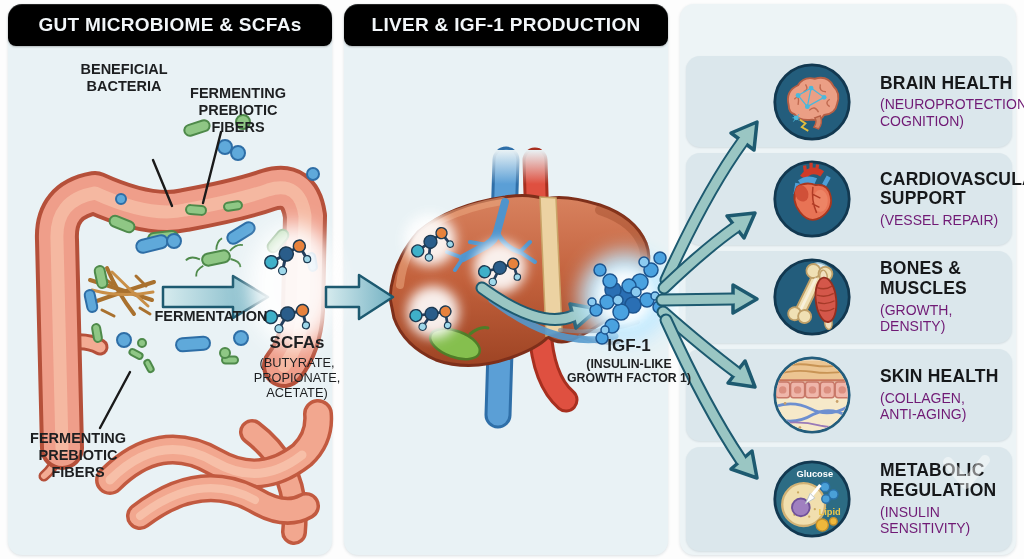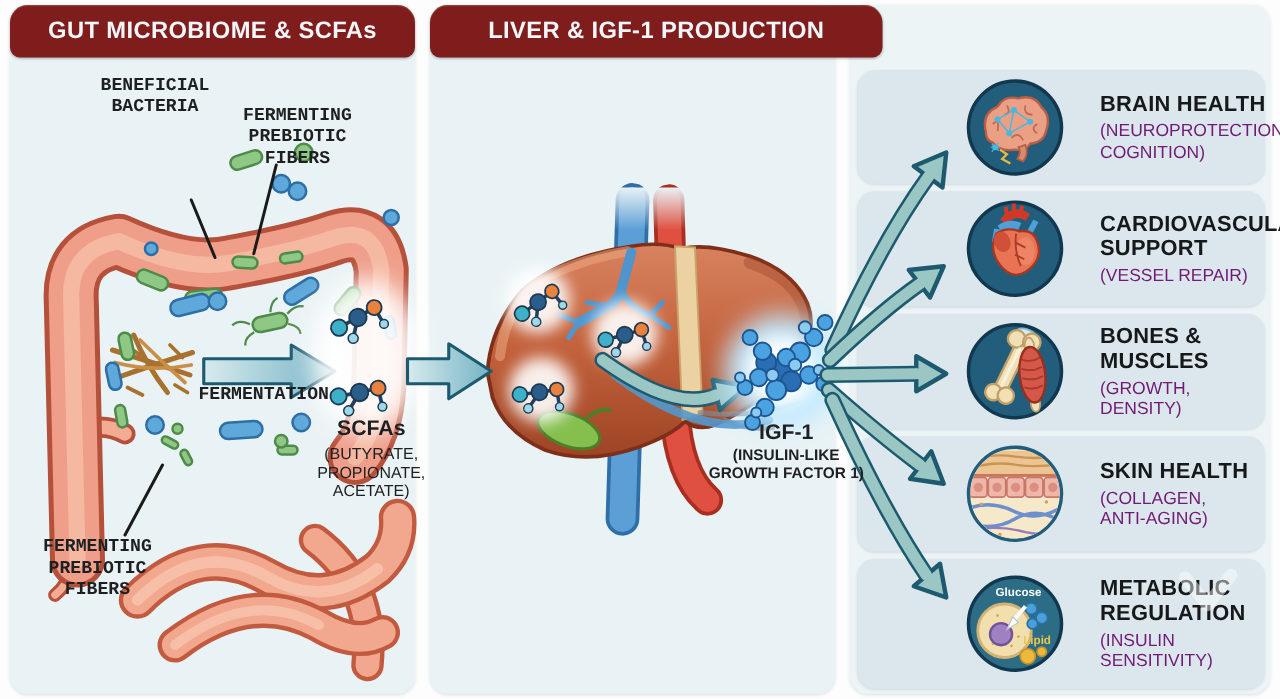--- a/index.html
+++ b/index.html
@@ -1,25 +1,25 @@
 <!DOCTYPE html>
 <html><head>
 <meta charset="utf-8">
 <style>
   html,body{margin:0;padding:0;background:#fdfdfd;font-family:"Liberation Sans",sans-serif;}
   #canvas{position:relative;width:1024px;height:559px;overflow:hidden;background:#fdfdfd;}
   .panel{position:absolute;top:4px;height:551px;background:#e9f2f5;border-radius:14px;
          box-shadow:0 1px 3px rgba(30,60,80,.15);z-index:1;}
   #panel-effects{background:#edf4f6;}
-  .hdr{position:absolute;top:4px;height:42px;background:#7f1d1d;border-radius:14px 14px 8px 8px;
+  .hdr{position:absolute;top:4px;height:42px;background:#000000;border-radius:14px 14px 8px 8px;
        color:#f2f6f9;font-weight:bold;font-size:19px;letter-spacing:.3px;text-align:center;
        line-height:42px;z-index:5;box-shadow:inset 0 1px 0 rgba(255,255,255,.15),0 1px 2px rgba(0,0,0,.25);}
   .lab{position:absolute;z-index:6;color:#1d1f21;text-align:center;line-height:1.16;}
   .ml{white-space:pre-line;}
-  .b15{font-weight:bold;font-size:14.5px;font-family:Liberation Mono, monospace;}
+  .b15{font-weight:bold;font-size:14.5px;}
   .b17{font-weight:bold;font-size:17px;}
   .s13{font-size:12.8px;font-weight:500;}
   .s12{font-size:12.3px;font-weight:700;}
   .card{position:absolute;left:686px;width:326px;background:#dbe7ec;border-radius:14px;
         display:flex;align-items:center;z-index:2;box-shadow:0 1px 2px rgba(30,60,80,.12);}
   .card .icn{width:80px;height:80px;margin-left:86px;flex:none;position:relative;z-index:6;text-align:center;}
   .card .txt{margin-left:28px;z-index:6;}
   .card .t{font-weight:bold;font-size:17.5px;line-height:1.12;color:#16181a;letter-spacing:.2px;}
   .card .s{font-size:14px;color:#701a75;line-height:1.18;margin-top:3px;}
   #art{position:absolute;left:0;top:0;z-index:3;pointer-events:none;}
@@ -396,21 +396,21 @@
         <path d="M666,320 Q706,408 741,460" fill="none" stroke="#1d5a70" stroke-width="13" stroke-linecap="round"></path>
         <polygon points="757,478 731,469 752,451" fill="#9ac6c3" stroke="#1d5a70" stroke-width="3.5" stroke-linejoin="round"></polygon>
         <path d="M666,320 Q706,408 741,460" fill="none" stroke="#9ac6c3" stroke-width="9" stroke-linecap="round"></path>
       </g>
     </g>
 
     <path d="M948,462 L966,484 L985,460" fill="none" stroke="#ffffff" stroke-width="10" stroke-linecap="round" stroke-linejoin="round" opacity=".45"></path>
   </svg>
 
   <div class="hdr" style="left:8px;width:324px;">GUT MICROBIOME &amp; SCFAs</div>
-  <div class="hdr" style="left:344px;width:362px;">LIVER &amp; IGF-1 PRODUCTION</div>
+  <div class="hdr" style="left:344px;width:324px;">LIVER &amp; IGF-1 PRODUCTION</div>
 
   <div class="lab b15 ml" style="left:54px;top:61px;width:140px;">BENEFICIAL
 BACTERIA</div>
   <div class="lab b15 ml" style="left:168px;top:85px;width:140px;">FERMENTING
 PREBIOTIC
 FIBERS</div>
   <div class="lab b17" style="left:238px;top:333px;width:118px;">SCFAs</div>
   <div class="lab b15" style="left:138px;top:308px;width:146px;">FERMENTATION</div>
   <div class="lab s13 ml" style="left:236px;top:356px;width:122px;">(BUTYRATE,
 PROPIONATE,

